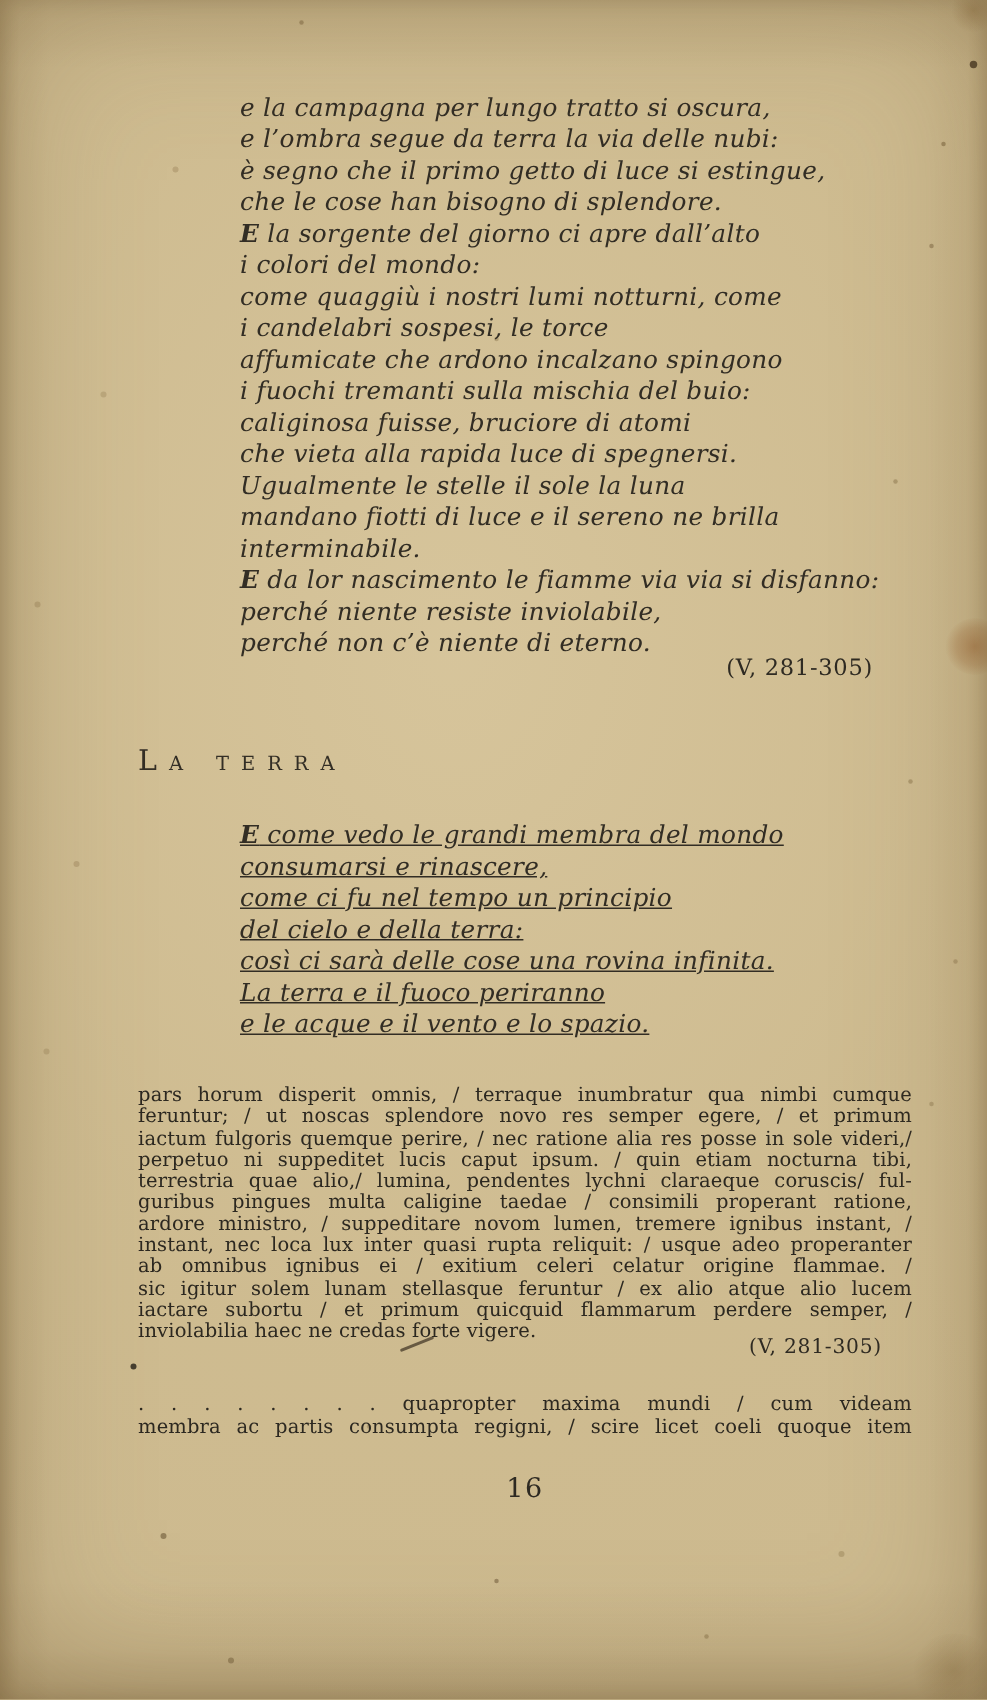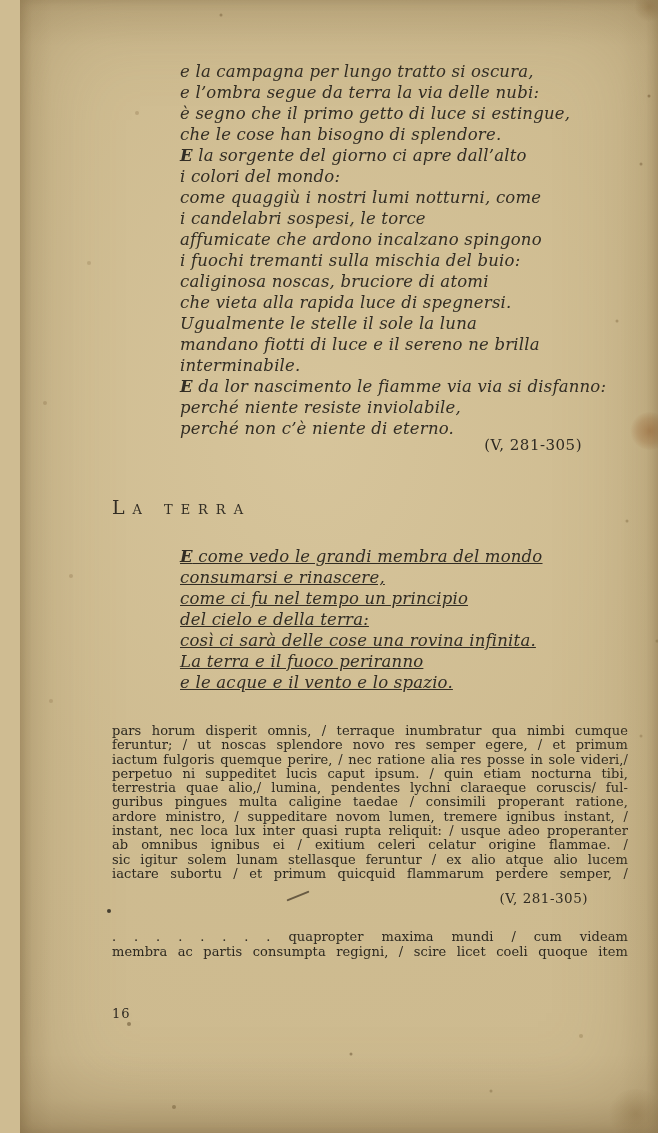--- a/index.html
+++ b/index.html
@@ -13,21 +13,20 @@
   .page{
     position:absolute;inset:0;
     background:
       radial-gradient(ellipse 120% 90% at 46% 38%, rgba(222,205,165,.55) 0%, rgba(210,192,148,.25) 45%, rgba(0,0,0,0) 70%),
       linear-gradient(90deg, rgba(118,92,52,.30) 0%, rgba(118,92,52,.10) 2%, rgba(118,92,52,0) 5%),
       linear-gradient(270deg, rgba(118,92,52,.22) 0%, rgba(118,92,52,.06) 2%, rgba(118,92,52,0) 6%),
       linear-gradient(0deg, rgba(110,86,48,.28) 0%, rgba(110,86,48,.08) 3%, rgba(110,86,48,0) 7%),
       linear-gradient(180deg, rgba(110,86,48,.16) 0%, rgba(110,86,48,0) 4%),
       #cdba8f;
     color:#2e2a22;
-    margin-left:20px;
   }
   .vignette{
     position:absolute;inset:0;pointer-events:none;
     box-shadow: inset 0 0 90px 12px rgba(124,99,58,.30), inset 0 0 10px 2px rgba(100,78,44,.18);
   }
   
   .poem{
     position:absolute;left:160px;
     font-style:italic;
     font-size:16.5px;line-height:21px;
@@ -62,22 +61,22 @@
     font-size:13px;line-height:14.3px;
     color:#2c2820;
     letter-spacing:.1px;
   }
   #latin1{top:724px;}
   #latin2{top:929px;line-height:15px;}
   .latin-line{white-space:normal;}
   .latin-line.just{text-align:justify;text-align-last:justify;}
   
   .pagenum{
-    position:absolute;top:1006px;left:92px;width:516px;
-    font-size:13px;color:#2e2a22;letter-spacing:1px;
+    position:absolute;top:982px;left:92px;width:516px;
+    text-align:center;font-size:18px;color:#2e2a22;letter-spacing:1px;
   }
   
   .ink-dot{
     position:absolute;left:87px;top:909px;width:4px;height:4px;border-radius:50%;
     background:rgba(45,40,32,.85);
   }
   .pencil-slash{
     position:absolute;left:266px;top:895px;width:24px;height:2px;
     background:rgba(70,58,40,.75);
     transform:rotate(-22deg);border-radius:2px;
@@ -133,21 +132,21 @@
       <div class="poem-line">e la campagna per lungo tratto si oscura,</div>
       <div class="poem-line">e l’ombra segue da terra la via delle nubi:</div>
       <div class="poem-line">è segno che il primo getto di luce si estingue,</div>
       <div class="poem-line">che le cose han bisogno di splendore.</div>
       <div class="poem-line"><span class="lead">E</span> la sorgente del giorno ci apre dall’alto</div>
       <div class="poem-line">i colori del mondo:</div>
       <div class="poem-line">come quaggiù i nostri lumi notturni, come</div>
       <div class="poem-line">i candelabri sospesi, le torce</div>
       <div class="poem-line">affumicate che ardono incalzano spingono</div>
       <div class="poem-line">i fuochi tremanti sulla mischia del buio:</div>
-      <div class="poem-line">caliginosa noscas, bruciore di atomi</div>
+      <div class="poem-line">caliginosa fuisse, bruciore di atomi</div>
       <div class="poem-line">che vieta alla rapida luce di spegnersi.</div>
       <div class="poem-line">Ugualmente le stelle il sole la luna</div>
       <div class="poem-line">mandano fiotti di luce e il sereno ne brilla</div>
       <div class="poem-line">interminabile.</div>
       <div class="poem-line"><span class="lead">E</span> da lor nascimento le fiamme via via si disfanno:</div>
       <div class="poem-line">perché niente resiste inviolabile,</div>
       <div class="poem-line">perché non c’è niente di eterno.</div>
     </div>
 
   <div id="citation1" class="citation">(V, 281-305)</div>
@@ -169,20 +168,21 @@
       <div class="latin-line just">feruntur; / ut noscas splendore novo res semper egere, / et primum</div>
       <div class="latin-line just">iactum fulgoris quemque perire, / nec ratione alia res posse in sole videri,/</div>
       <div class="latin-line just">perpetuo ni suppeditet lucis caput ipsum. / quin etiam nocturna tibi,</div>
       <div class="latin-line just">terrestria quae alio,/ lumina, pendentes lychni claraeque coruscis/ ful-</div>
       <div class="latin-line just">guribus pingues multa caligine taedae / consimili properant ratione,</div>
       <div class="latin-line just">ardore ministro, / suppeditare novom lumen, tremere ignibus instant, /</div>
       <div class="latin-line just">instant, nec loca lux inter quasi rupta reliquit: / usque adeo properanter</div>
       <div class="latin-line just">ab omnibus ignibus ei / exitium celeri celatur origine flammae. /</div>
       <div class="latin-line just">sic igitur solem lunam stellasque feruntur / ex alio atque alio lucem</div>
       <div class="latin-line just">iactare subortu / et primum quicquid flammarum perdere semper, /</div>
+      <div class="latin-line">inviolabilia haec ne credas forte vigere.</div>
     </div>
 
   <div id="citation2" class="citation">(V, 281-305)</div>
 
   <div class="pencil-slash"></div>
   <div class="ink-dot"></div>
 
   <div id="latin2" class="latin">
       <div class="latin-line just">. . . . . . . . quapropter maxima mundi / cum videam</div>
       <div class="latin-line just">membra ac partis consumpta regigni, / scire licet coeli quoque item</div>

